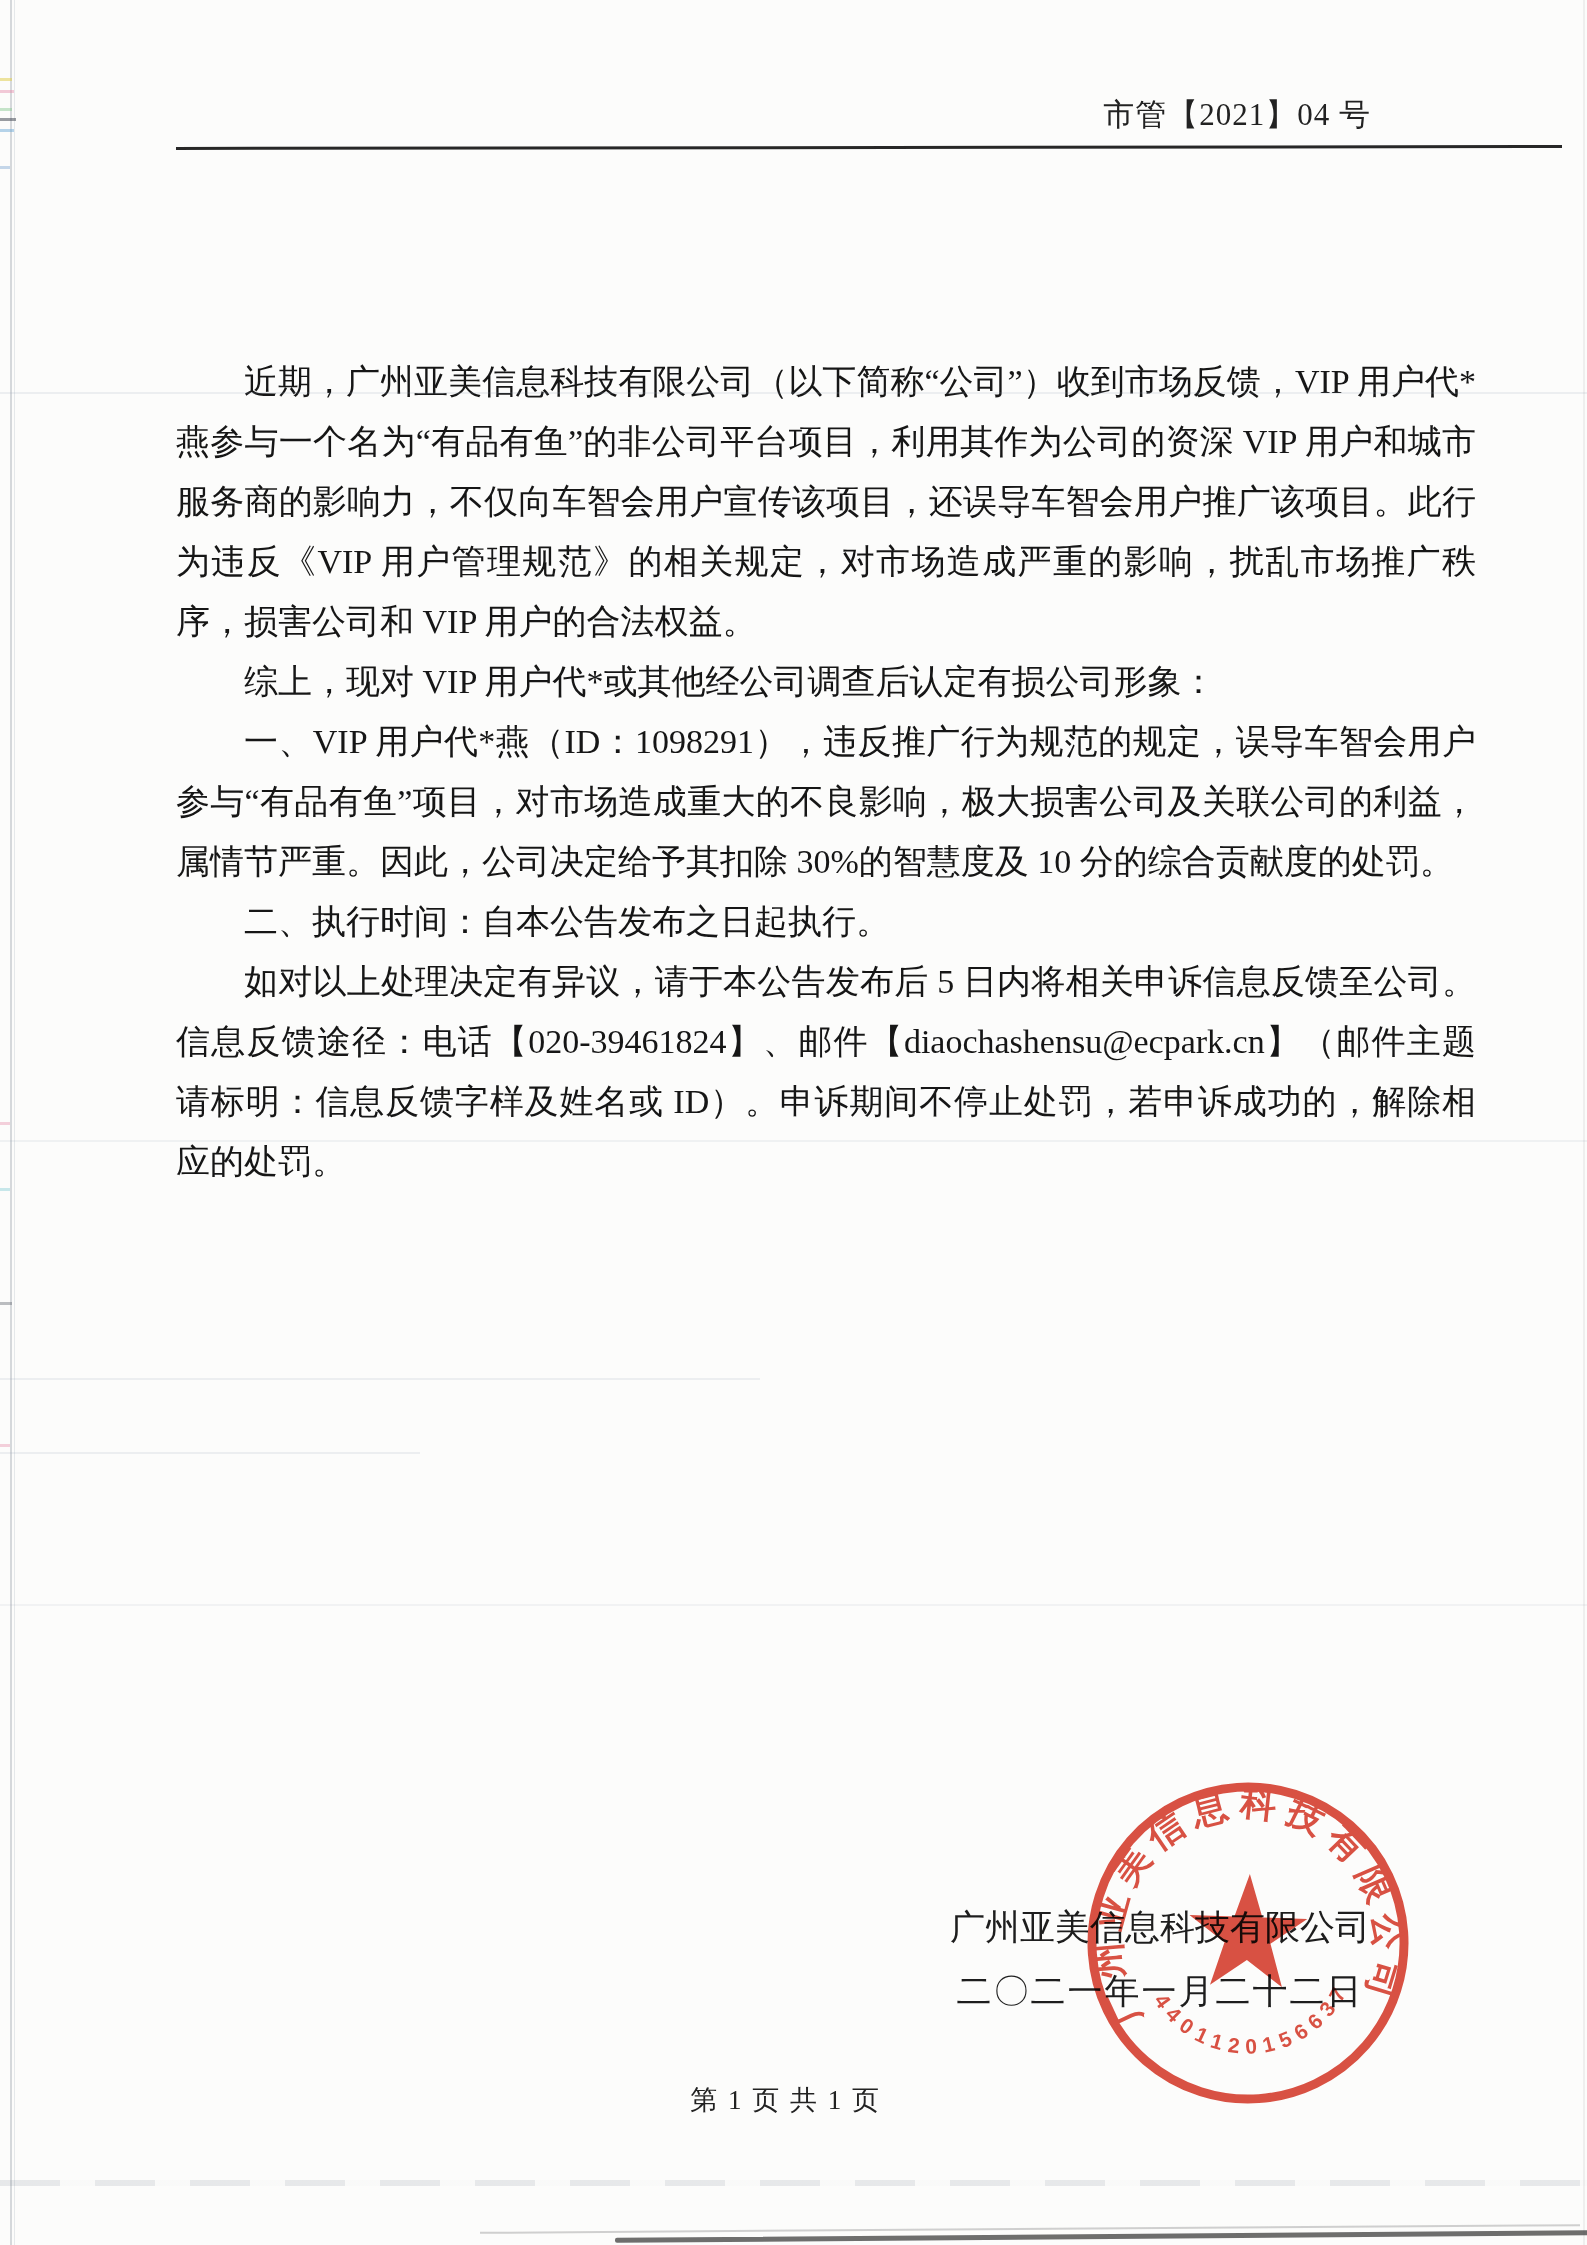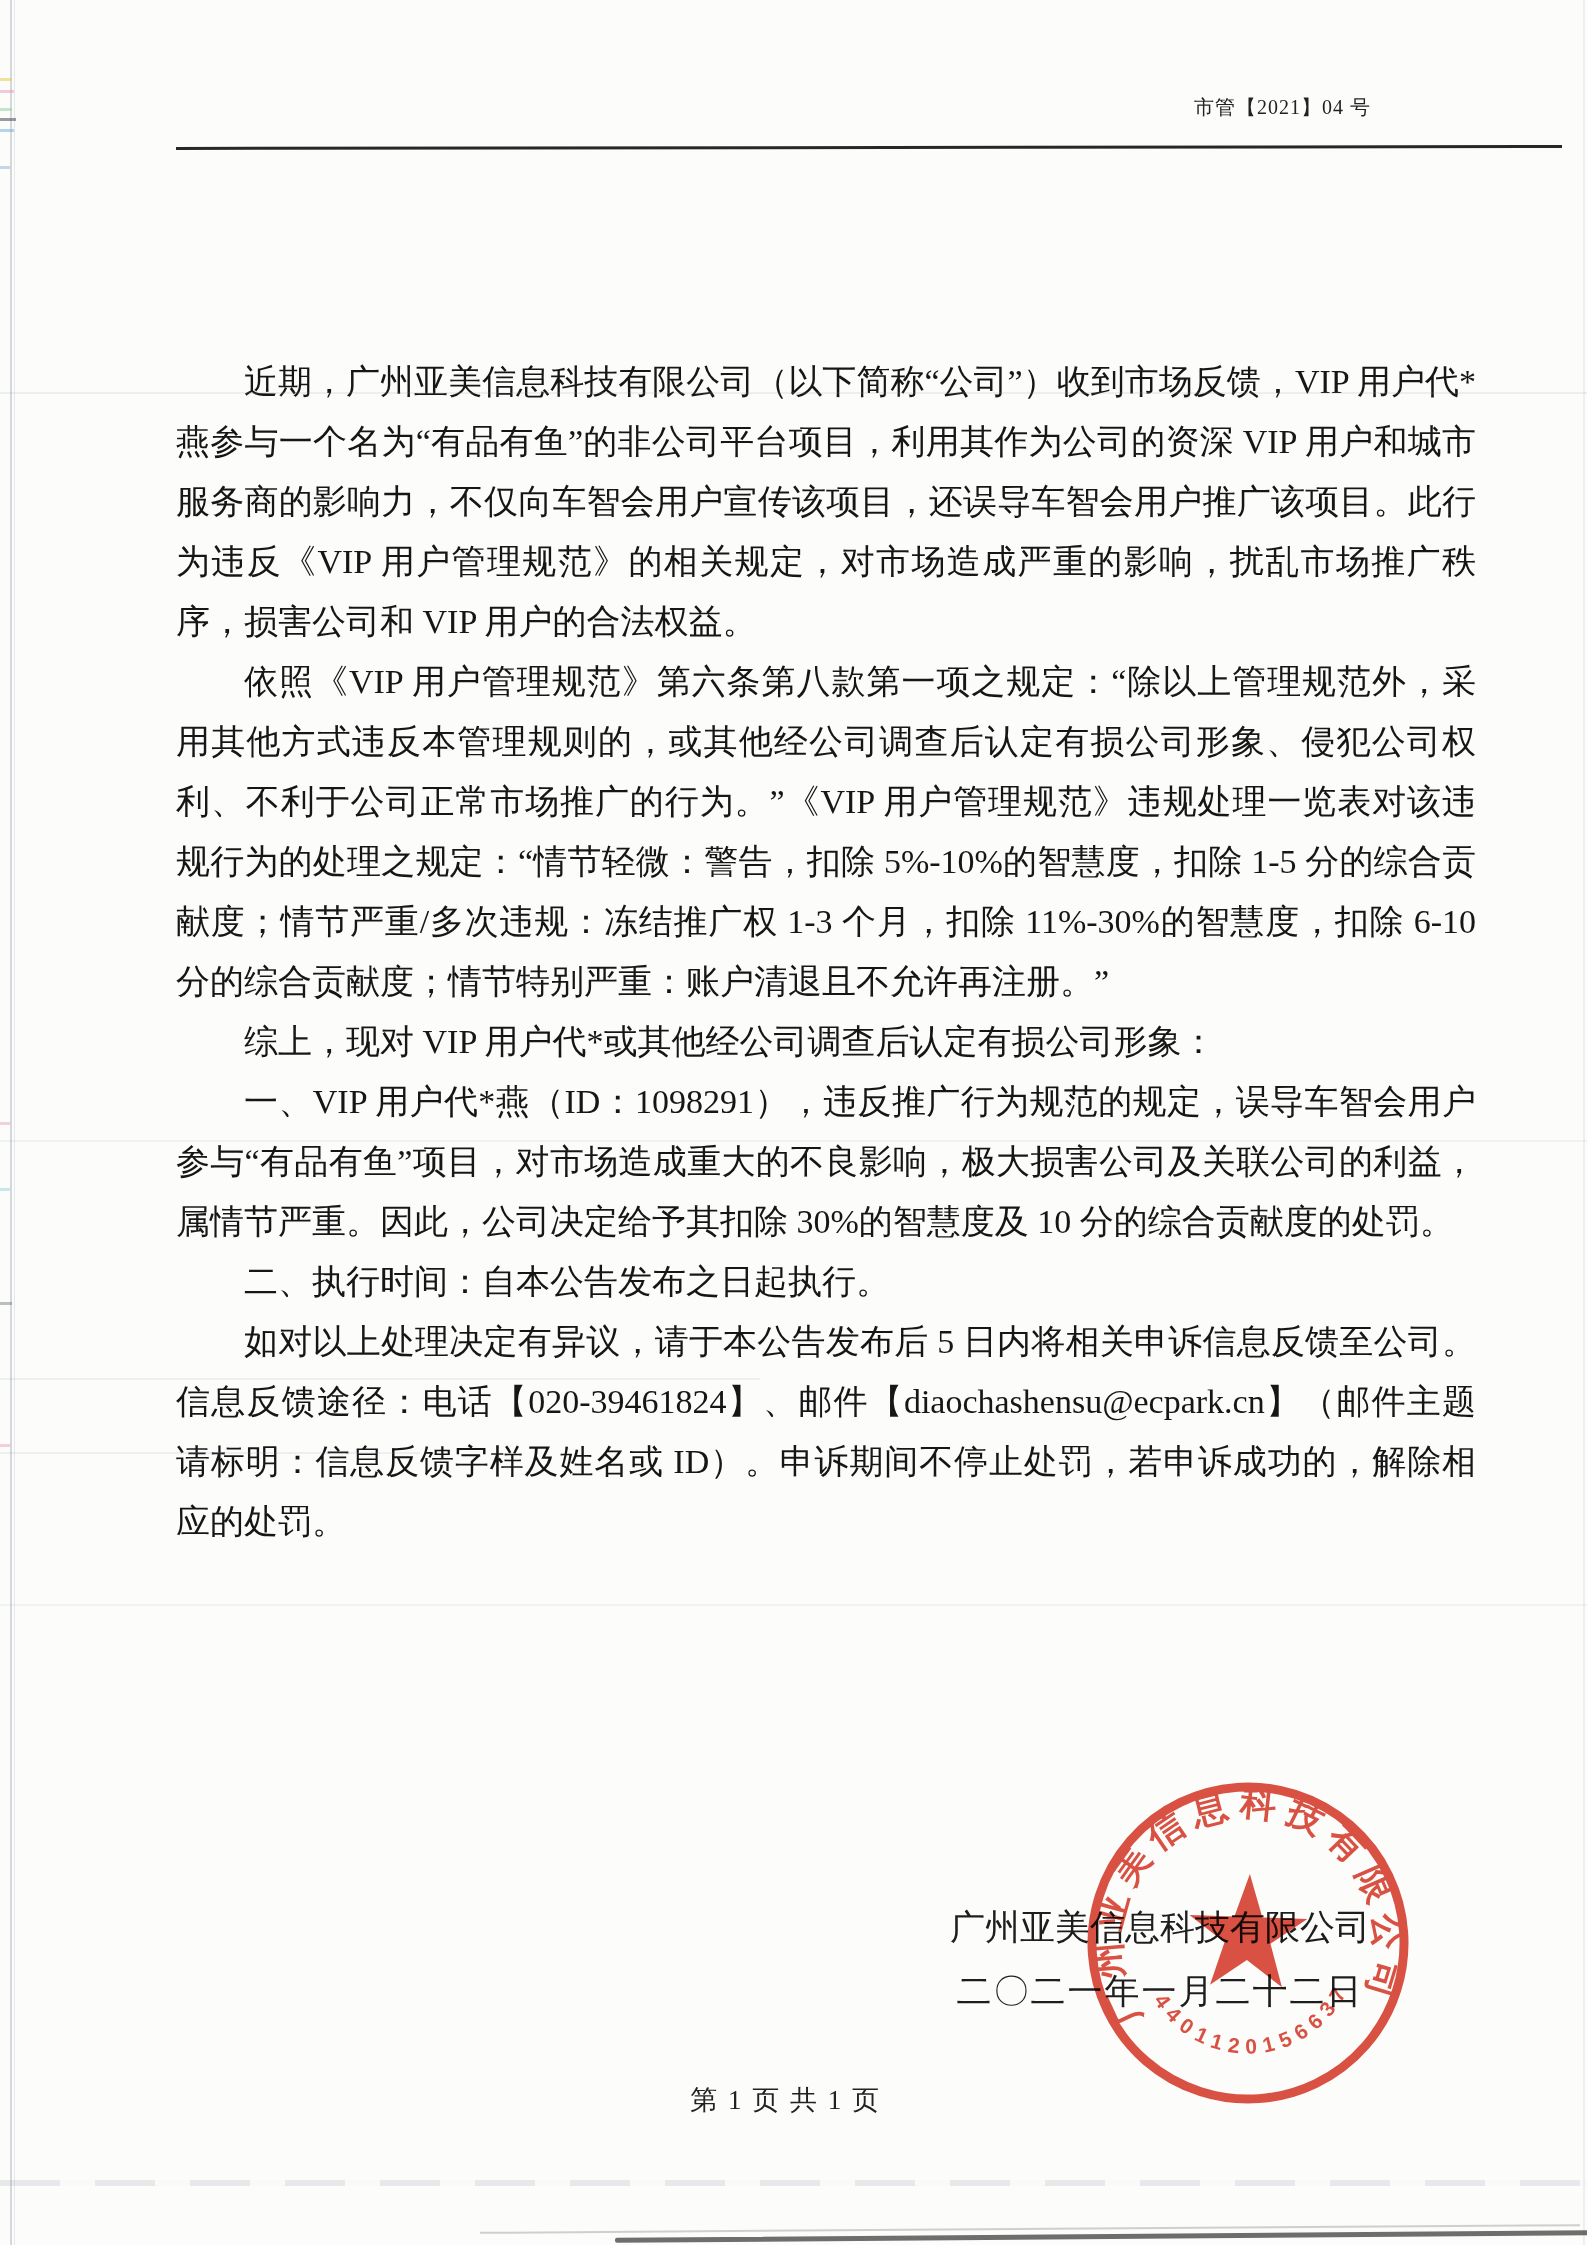--- a/index.html
+++ b/index.html
@@ -10,21 +10,21 @@
     color:#1a1a1a;
     overflow:hidden;
   }
   .page{
     position:relative;width:1587px;height:2245px;
     background:#fcfcfb;
   }
   
   .doc-number{
     position:absolute;top:94px;right:216px;
-    font-size:20px;letter-spacing:1px;color:#222;
+    font-size:31px;letter-spacing:1px;color:#222;
     font-family:"Liberation Serif","DejaVu Serif",serif;
   }
   .header-rule{
     position:absolute;top:146px;left:176px;width:1386px;height:3px;
     background:#272727;transform:rotate(-0.08deg);
   }
   .page-title{
     position:absolute;top:200px;left:0;width:100%;
     text-align:center;font-size:51px;font-weight:900;letter-spacing:3px;
     color:#111;
@@ -85,21 +85,20 @@
 <body>
 
 <div class="page">
 
   <div class="doc-number">市管【2021】04 号</div>
   <div class="header-rule"></div>
 
 
   <div class="body-text">
     <p class="indent">近期，广州亚美信息科技有限公司（以下简称“公司”）收到市场反馈，VIP 用户代*燕参与一个名为“有品有鱼”的非公司平台项目，利用其作为公司的资深 VIP 用户和城市服务商的影响力，不仅向车智会用户宣传该项目，还误导车智会用户推广该项目。此行为违反《VIP 用户管理规范》的相关规定，对市场造成严重的影响，扰乱市场推广秩序，损害公司和 VIP 用户的合法权益。</p>
-    <p class="indent">依照《VIP 用户管理规范》第六条第八款第一项之规定：“除以上管理规范外，采用其他方式违反本管理规则的，或其他经公司调查后认定有损公司形象、侵犯公司权利、不利于公司正常市场推广的行为。”《VIP 用户管理规范》违规处理一览表对该违规行为的处理之规定：“情节轻微：警告，扣除 5%-10%的智慧度，扣除 1-5 分的综合贡献度；情节严重/多次违规：冻结推广权 1-3 个月，扣除 11%-30%的智慧度，扣除 6-10 分的综合贡献度；情节特别严重：账户清退且不允许再注册。”</p>
     <p class="indent">综上，现对 VIP 用户代*或其他经公司调查后认定有损公司形象：</p>
     <p class="indent">一、VIP 用户代*燕（ID：1098291），违反推广行为规范的规定，误导车智会用户参与“有品有鱼”项目，对市场造成重大的不良影响，极大损害公司及关联公司的利益，属情节严重。因此，公司决定给予其扣除 30%的智慧度及 10 分的综合贡献度的处罚。</p>
     <p class="indent">二、执行时间：自本公告发布之日起执行。</p>
     <p class="indent">如对以上处理决定有异议，请于本公告发布后 5 日内将相关申诉信息反馈至公司。信息反馈途径：电话【020-39461824】、邮件【diaochashensu@ecpark.cn】（邮件主题请标明：信息反馈字样及姓名或 ID）。申诉期间不停止处罚，若申诉成功的，解除相应的处罚。</p>
   </div>
 
   <div class="signature">
     <div class="company">广州亚美信息科技有限公司</div>
     <div class="date">二〇二一年一月二十二日</div>
   </div>

